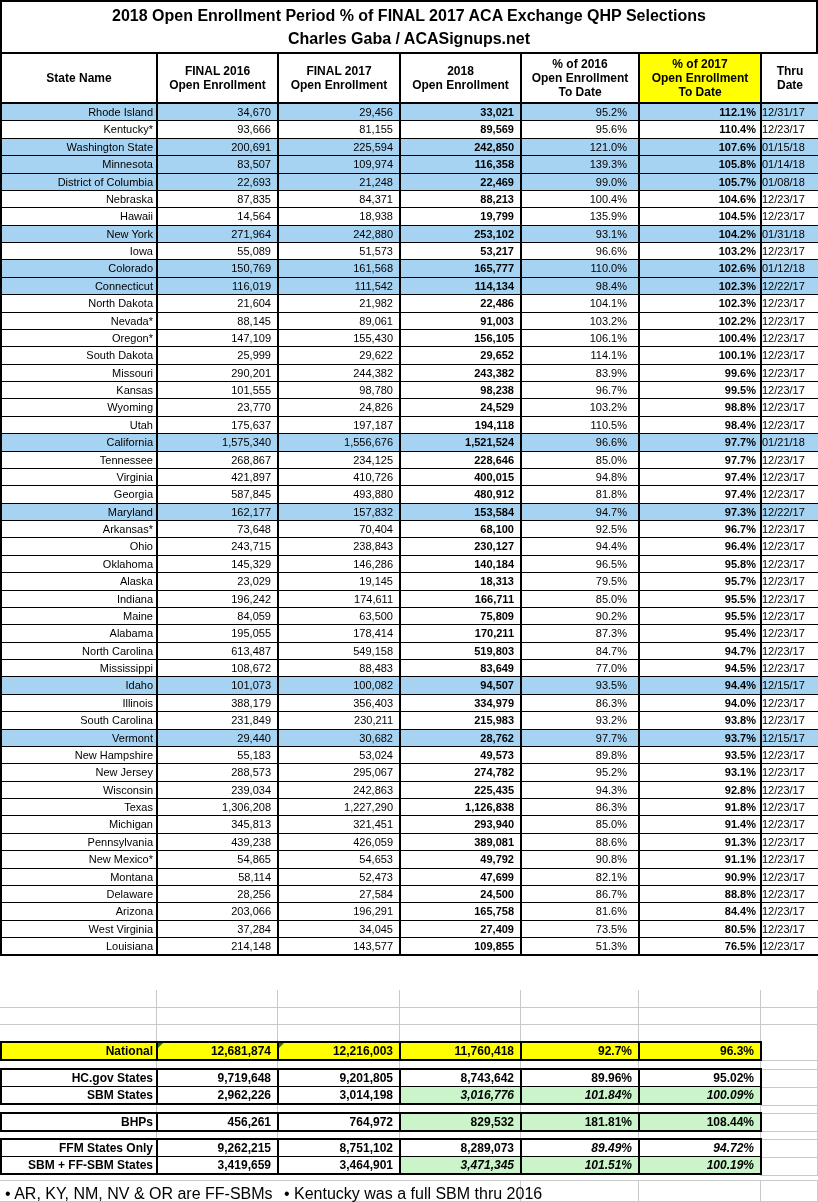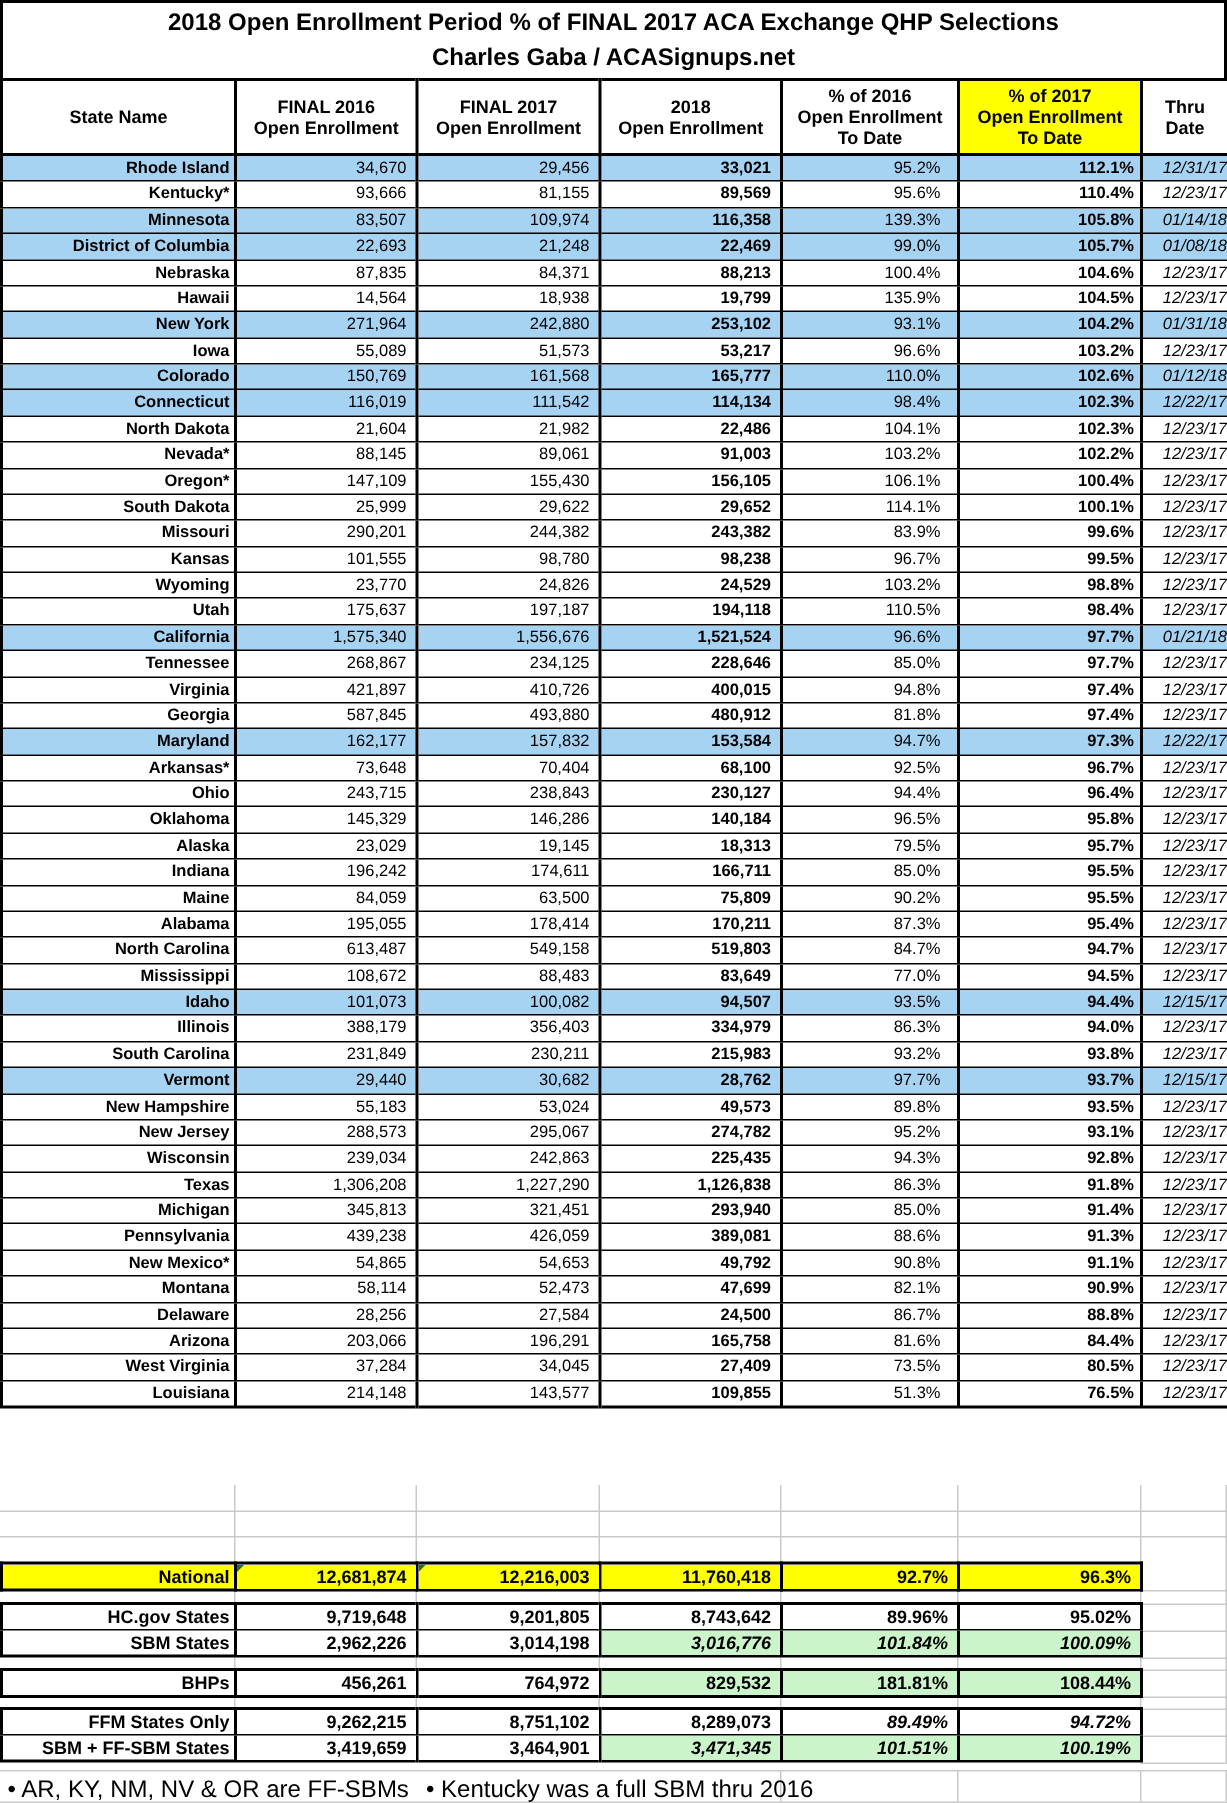--- a/index.html
+++ b/index.html
@@ -18,26 +18,26 @@
              table-layout:fixed;width:818px;}
   .maintable th,.maintable td{border:1px solid #000;border-left-width:2px;border-right-width:2px;
              overflow:hidden;white-space:nowrap;padding:0;}
   .maintable{border:2px solid #000;}
   .maintable thead th{height:48px;font-size:12px;font-weight:bold;line-height:14px;
              text-align:center;vertical-align:middle;border-bottom-width:2px;background:#fff;}
   .maintable thead th.yellow{background:var(--yellow);text-align:center;}
   .maintable tbody td{height:16.37px;line-height:16.37px;font-size:11px;background:#fff;}
   tr.hl td{background:var(--hl);}
   td.cellhl{background:var(--hl);}
-  td.state{font-weight:bold;text-align:right;padding-right:3px;font-size:11.5px;}
+  td.state{font-weight:normal;text-align:right;padding-right:3px;font-size:11.5px;}
   td.num  {text-align:right;padding-right:6px;}
   td.num2018{text-align:right;padding-right:6px;font-weight:bold;}
   td.pct16{text-align:right;padding-right:11px;}
   td.pct17{text-align:right;padding-right:4px;font-weight:bold;font-size:12.5px;}
-  td.thru {text-align:right;font-style:italic;font-size:10.5px;}
+  td.thru {text-align:left;font-size:10.5px;}
 
   
   .sumtable{position:absolute;left:0;border-collapse:collapse;table-layout:fixed;
             width:760px;border:2px solid #000;}
   .sumtable td,.sumtable th{border:1px solid #000;border-left-width:2px;border-right-width:2px;
             overflow:hidden;white-space:nowrap;height:14px;line-height:14px;
             padding:1px 0;font-size:12px;font-weight:bold;background:#fff;}
   .sumtable th{text-align:right;padding-right:3px;}
   .sumtable td{text-align:right;padding-right:6px;position:relative;}
   .sumtable td.g{background:var(--green);}
@@ -119,20 +119,29 @@
           <td class="thru">12/31/17</td>
         </tr>
         <tr>
           <td class="state">Kentucky*</td>
           <td class="num cellhl">93,666</td>
           <td class="num">81,155</td>
           <td class="num2018">89,569</td>
           <td class="pct16">95.6%</td>
           <td class="pct17">110.4%</td>
           <td class="thru">12/23/17</td>
+        </tr>
+        <tr class="hl">
+          <td class="state">Washington State</td>
+          <td class="num">200,691</td>
+          <td class="num">225,594</td>
+          <td class="num2018">242,850</td>
+          <td class="pct16">121.0%</td>
+          <td class="pct17">107.6%</td>
+          <td class="thru">01/15/18</td>
         </tr>
         <tr class="hl">
           <td class="state">Minnesota</td>
           <td class="num">83,507</td>
           <td class="num">109,974</td>
           <td class="num2018">116,358</td>
           <td class="pct16">139.3%</td>
           <td class="pct17">105.8%</td>
           <td class="thru">01/14/18</td>
         </tr>

